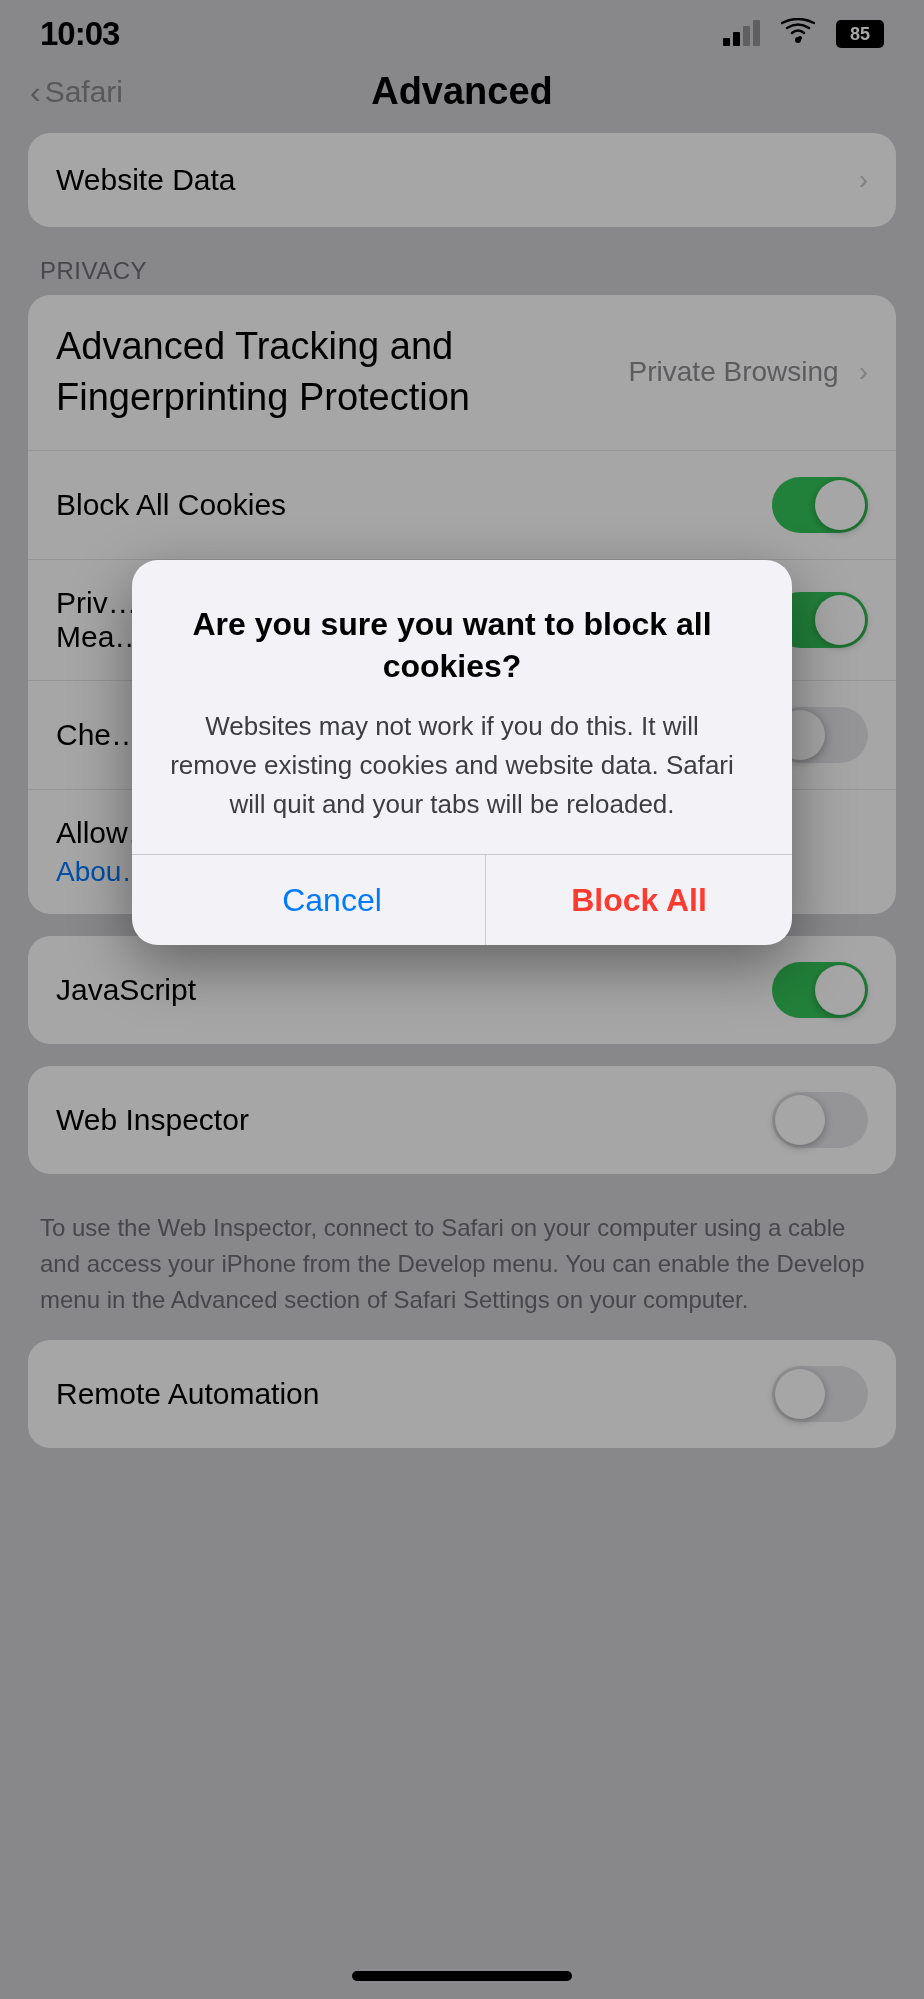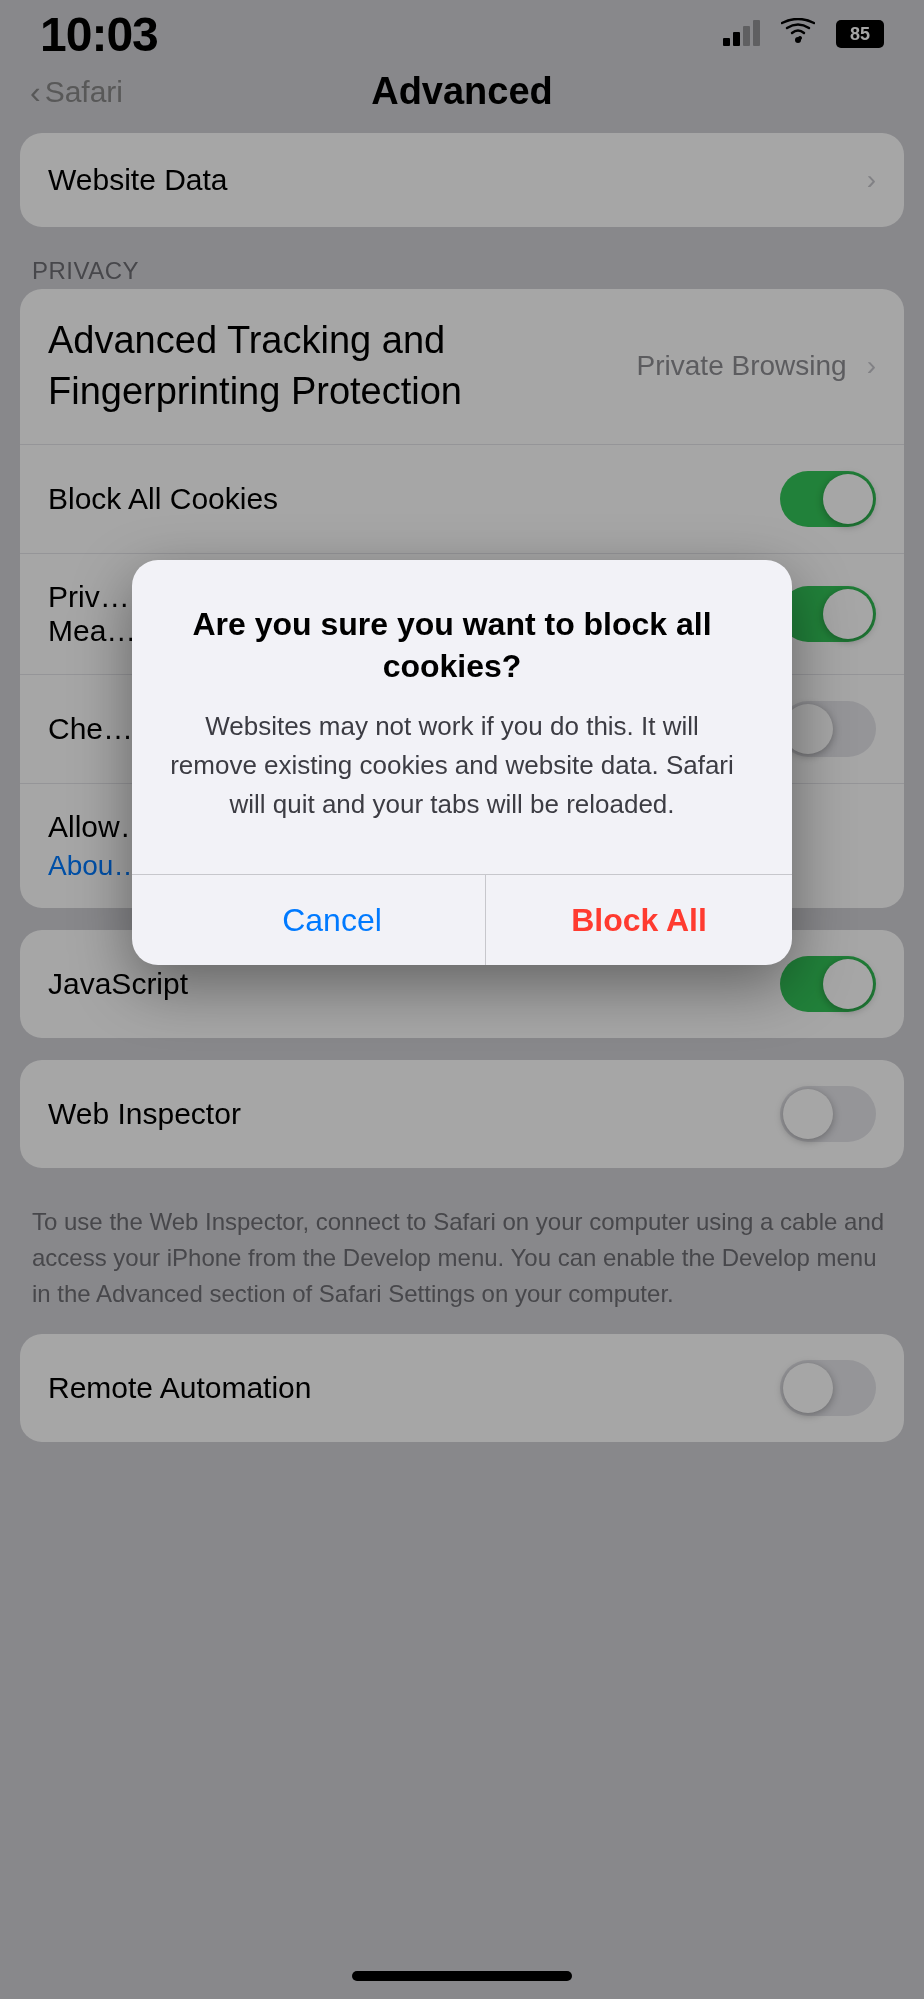--- a/index.html
+++ b/index.html
@@ -15,21 +15,21 @@
 
     
     .status-bar {
       display: flex;
       justify-content: space-between;
       align-items: center;
       padding: 18px 40px 10px 40px;
       height: 60px;
     }
     .status-time {
-      font-size: 48px;
+      font-size: 33px;
       font-weight: 700;
       color: #000;
       letter-spacing: -1px;
     }
     .status-icons {
       display: flex;
       align-items: center;
       gap: 21px;
     }
     .signal-bars {
@@ -89,31 +89,31 @@
       color: #888;
     }
     .nav-title {
       font-size: 38px;
       font-weight: 700;
       color: #000;
     }
 
     
     .content {
-      padding: 0 20px;
+      padding: 0 28px;
     }
 
     
     .section-label {
       font-size: 24px;
       font-weight: 400;
       color: #6e6e73;
       text-transform: uppercase;
       letter-spacing: 0.5px;
-      margin: 30px 12px 4px 12px;
+      margin: 30px 12px 10px 12px;
     }
 
     
     .card {
       background: #fff;
       border-radius: 22px;
       overflow: hidden;
       margin-bottom: 22px;
     }
 
@@ -252,21 +252,20 @@
       font-weight: 700;
       color: #000;
       line-height: 1.3;
       margin-bottom: 20px;
     }
 
     .modal-message {
       font-size: 26px;
       color: #3c3c43;
       line-height: 1.5;
-      margin-bottom: 20px;
     }
 
     .modal-divider-h {
       height: 1px;
       background: #c7c7cc;
       margin-top: 10px;
     }
 
     .modal-buttons {
       display: flex;

